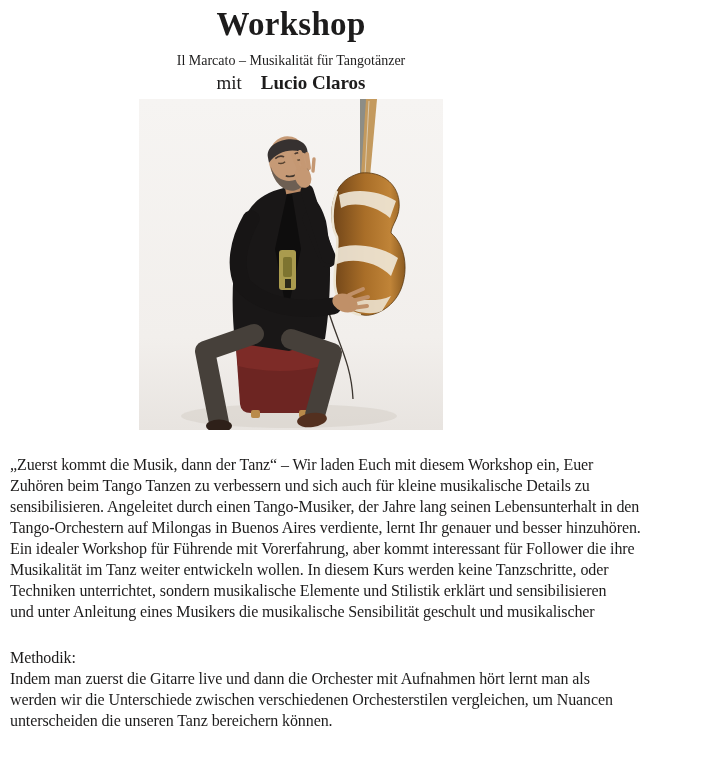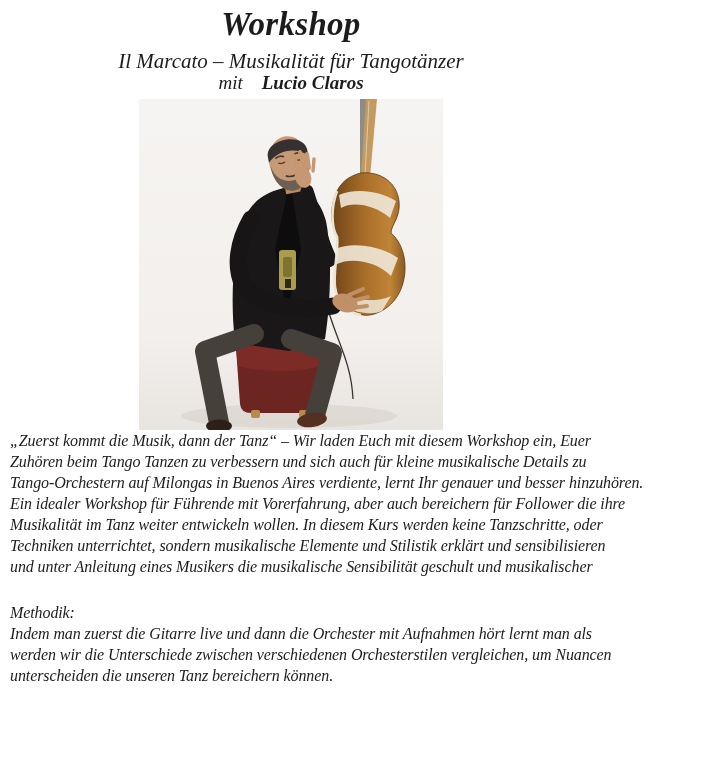--- a/index.html
+++ b/index.html
@@ -9,35 +9,34 @@
     height: 768px;
     overflow: hidden;
     background: #ffffff;
     font-family: "Liberation Serif", "DejaVu Serif", serif;
     color: #1d1c1c;
   }
   .page {
     width: 582px;
     height: 768px;
     position: relative;
-    font-style: italic;
   }
   .header {
     text-align: center;
     padding-top: 2px;
   }
   .page-title {
     font-size: 33px;
     font-weight: bold;
     line-height: 40px;
     margin: 2px 0 6px 0;
     letter-spacing: 0.3px;
   }
   .subtitle {
-    font-size: 21px;
+    font-size: 14px;
     line-height: 22px;
   }
   .byline {
     font-size: 19px;
     line-height: 22px;
   }
   .byline .bold-name {
     font-weight: bold;
     margin-left: 19px;
   }
@@ -47,20 +46,21 @@
     height: 331px;
     display: block;
   }
   .bodytext {
     padding: 0 6px 0 10px;
     font-size: 16px;
     line-height: 21px;
     letter-spacing: -0.1px;
   }
   .intro {
+    margin-top: 24px;
   }
   .methodik {
     margin-top: 25px;
   }
   .tline, .mline {
     white-space: nowrap;
   }
 </style>
 </head>
 <body>
@@ -160,22 +160,23 @@
         <path d="M210 196 L224 190" stroke="#c09068" stroke-width="4" stroke-linecap="round"></path>
         <path d="M213 202 L229 198" stroke="#c09068" stroke-width="4" stroke-linecap="round"></path>
         <path d="M213 209 L228 207" stroke="#c09068" stroke-width="4" stroke-linecap="round"></path>
       </g>
     </svg>
   </figure>
 
   <div class="bodytext intro">
       <div class="tline">„Zuerst kommt die Musik, dann der Tanz“ – Wir laden Euch mit diesem Workshop ein, Euer</div>
       <div class="tline">Zuhören beim Tango Tanzen zu verbessern und sich auch für kleine musikalische Details zu</div>
+      <div class="tline">sensibilisieren. Angeleitet durch einen Tango-Musiker, der Jahre lang seinen Lebensunterhalt in den</div>
       <div class="tline">Tango-Orchestern auf Milongas in Buenos Aires verdiente, lernt Ihr genauer und besser hinzuhören.</div>
-      <div class="tline">Ein idealer Workshop für Führende mit Vorerfahrung, aber auch bereichern für Follower die ihre</div>
+      <div class="tline">Ein idealer Workshop für Führende mit Vorerfahrung, aber kommt interessant für Follower die ihre</div>
       <div class="tline">Musikalität im Tanz weiter entwickeln wollen. In diesem Kurs werden keine Tanzschritte, oder</div>
       <div class="tline">Techniken unterrichtet, sondern musikalische Elemente und Stilistik erklärt und sensibilisieren</div>
       <div class="tline">und unter Anleitung eines Musikers die musikalische Sensibilität geschult und musikalischer</div>
     </div>
 
   <div class="bodytext methodik">
     <div class="mline">Methodik:</div>
     <div>
         <div class="tline">Indem man zuerst die Gitarre live und dann die Orchester mit Aufnahmen hört lernt man als</div>
         <div class="tline">werden wir die Unterschiede zwischen verschiedenen Orchesterstilen vergleichen, um Nuancen</div>

